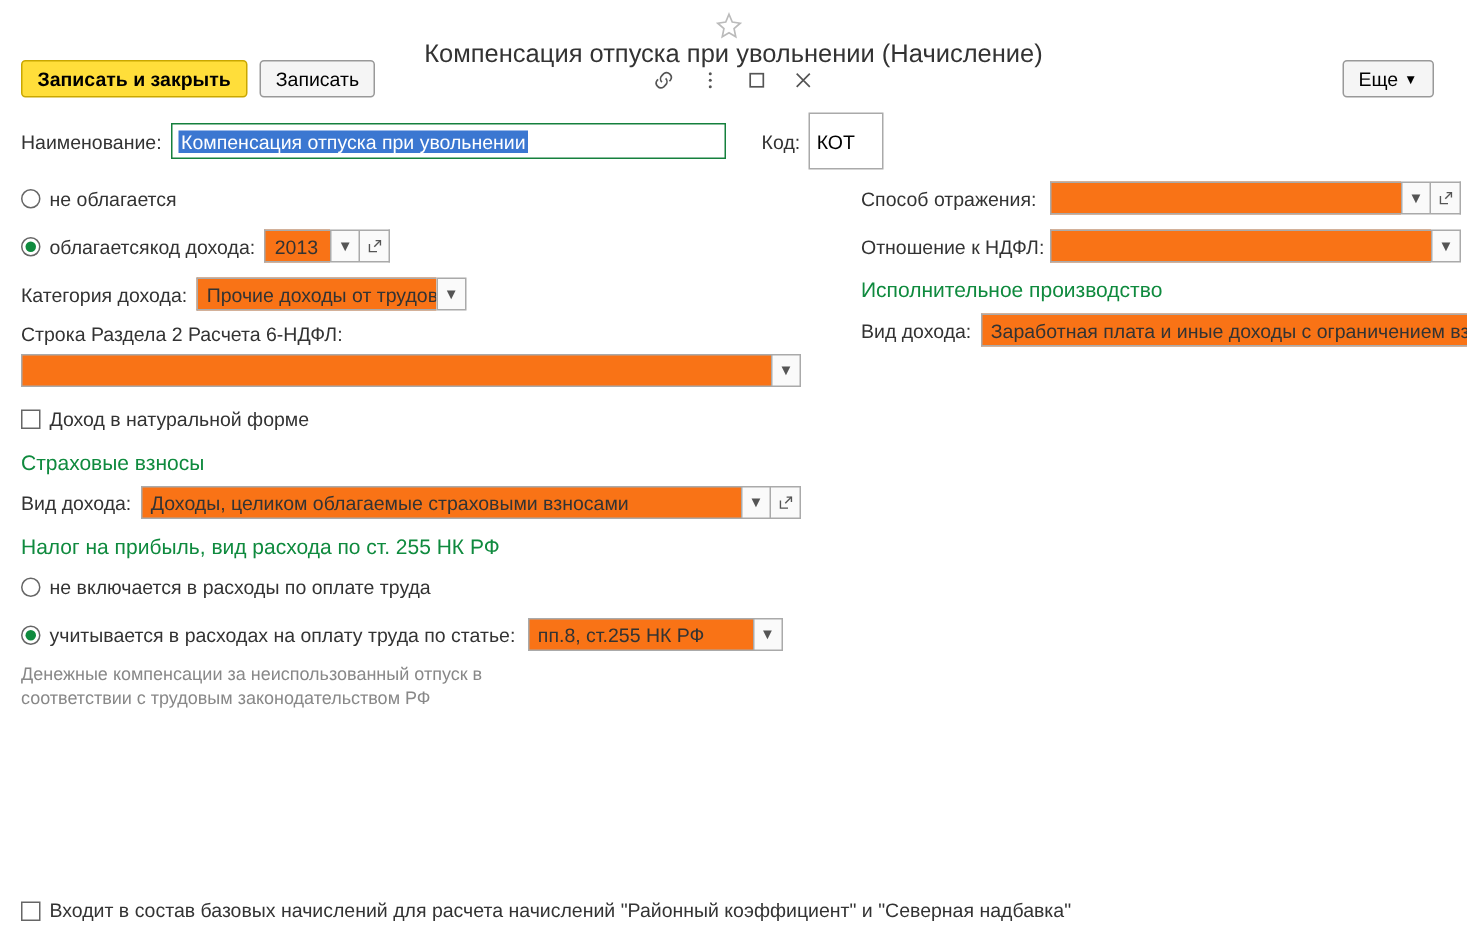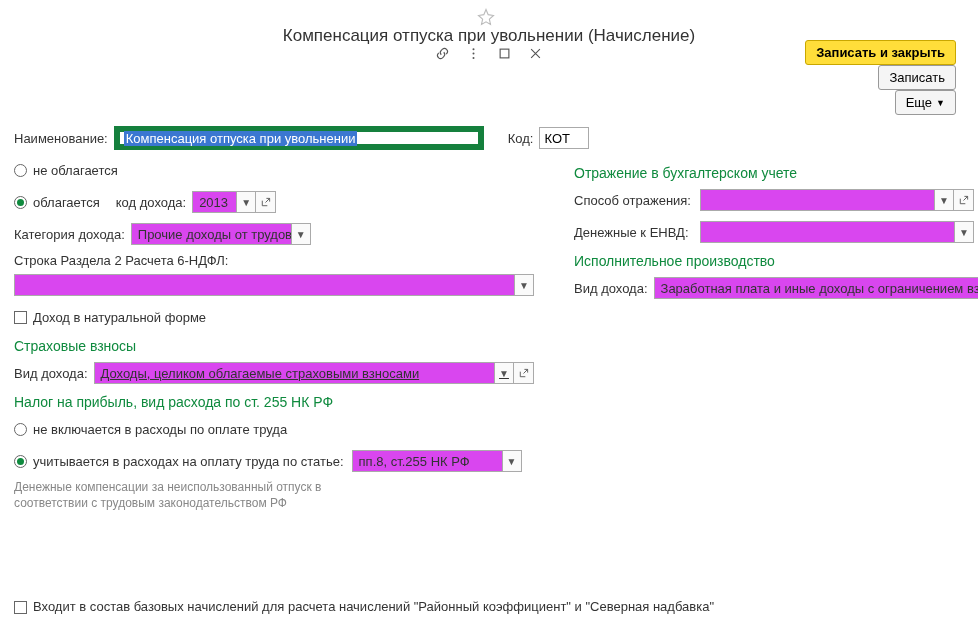--- a/index.html
+++ b/index.html
@@ -32,23 +32,22 @@
     font-size: 17px;
     color: #333;
     flex: 0 0 auto;
   }
   .titlebar .spacer { flex: 1; }
   .titlebar .icons { display: flex; align-items: center; gap: 16px; color: #555; }
   .titlebar .icons svg { width: 15px; height: 15px; }
 
   .toolbar {
     display: flex;
-    align-items: flex-end;
+    align-items: flex-start;
     margin-bottom: 10px;
-    flex-direction: column;
   }
   .btn {
     border: 1px solid #999;
     border-radius: 3px;
     background: #f5f5f5;
     padding: 4px 10px;
     font-size: 13px;
     cursor: pointer;
     display: inline-flex;
     align-items: center;
@@ -69,26 +68,26 @@
     min-height: 26px;
   }
   .label {
     color: #333;
     margin-right: 6px;
     white-space: nowrap;
   }
   .text-input {
     border: 1px solid #aaa;
     height: 22px;
-    padding: 2px 4px;
+    padding: 18px 4px;
     font-size: 13px;
     background: #fff;
   }
   .name-input {
-    border: 6px solid #15803d;
+    border: 1px solid #15803d;
     width: 370px;
     height: 24px;
     padding: 2px 4px;
     display: flex;
     align-items: center;
   }
   .name-input .sel {
     background: #3b77d1;
     color: #fff;
     padding: 0 2px;
@@ -138,21 +137,21 @@
   .combo {
     display: inline-flex;
     align-items: stretch;
     height: 22px;
   }
   .combo .c-input {
     border: 1px solid #aaa;
     border-right: none;
     padding: 2px 6px;
     min-width: 20px;
-    background: #d946ef;
+    background: #f97316;
     display: flex;
     align-items: center;
     font-size: 13px;
     white-space: nowrap;
     overflow: hidden;
   }
   .combo .c-btn {
     border: 1px solid #aaa;
     width: 20px;
     display: flex;
@@ -247,21 +246,21 @@
 
 
       <div class="row">
         <span class="radio"></span>
         <span>не облагается</span>
       </div>
 
       <div class="row">
         <span class="radio checked"></span>
         <span>облагается</span>
-        <span class="label" style="margin-left:16px;">код дохода:</span>
+        <span class="label" style="margin-left:0;">код дохода:</span>
         <div class="combo">
           <div class="c-input" style="width:44px;">2013</div>
           <div class="c-btn">▼</div>
           <div class="c-btn">
             <svg width="11" height="11" viewBox="0 0 24 24" fill="none" stroke="#555" stroke-width="2">
                 <path d="M14 3h7v7"></path>
                 <path d="M21 3l-9 9"></path>
                 <path d="M5 8v11h11"></path>
               </svg>
           </div>
@@ -288,21 +287,21 @@
 
       <div class="row">
         <span class="checkbox"></span>
         <span>Доход в натуральной форме</span>
       </div>
 
       <div class="section-title">Страховые взносы</div>
 
       <div class="row">
         <span class="label">Вид дохода:</span>
-        <div class="combo" style="flex:1;text-decoration:underline;">
+        <div class="combo" style="flex:1;">
           <div class="c-input" style="flex:1;">Доходы, целиком облагаемые страховыми взносами</div>
           <div class="c-btn">▼</div>
           <div class="c-btn">
             <svg width="11" height="11" viewBox="0 0 24 24" fill="none" stroke="#555" stroke-width="2">
                 <path d="M14 3h7v7"></path>
                 <path d="M21 3l-9 9"></path>
                 <path d="M5 8v11h11"></path>
               </svg>
           </div>
         </div>
@@ -323,39 +322,38 @@
           <div class="c-btn">▼</div>
         </div>
       </div>
 
       <div class="hint" style="max-width:320px;">Денежные компенсации за неиспользованный отпуск в соответствии с трудовым законодательством РФ</div>
 
     </div>
 
     <div class="col col-right">
 
-      <div class="section-title">Отражение в бухгалтерском учете</div>
 
       <div class="row">
         <span class="label" style="width:120px;">Способ отражения:</span>
         <div class="combo" style="flex:1;">
           <div class="c-input" style="flex:1;"></div>
           <div class="c-btn">▼</div>
           <div class="c-btn">
             <svg width="11" height="11" viewBox="0 0 24 24" fill="none" stroke="#555" stroke-width="2">
                 <path d="M14 3h7v7"></path>
                 <path d="M21 3l-9 9"></path>
                 <path d="M5 8v11h11"></path>
               </svg>
           </div>
         </div>
       </div>
 
       <div class="row">
-        <span class="label" style="width:120px;">Денежные к ЕНВД:</span>
+        <span class="label" style="width:120px;">Отношение к НДФЛ:</span>
         <div class="combo" style="flex:1;">
           <div class="c-input" style="flex:1;"></div>
           <div class="c-btn">▼</div>
         </div>
       </div>
 
       <div class="section-title">Исполнительное производство</div>
 
       <div class="row">
         <span class="label">Вид дохода:</span>

